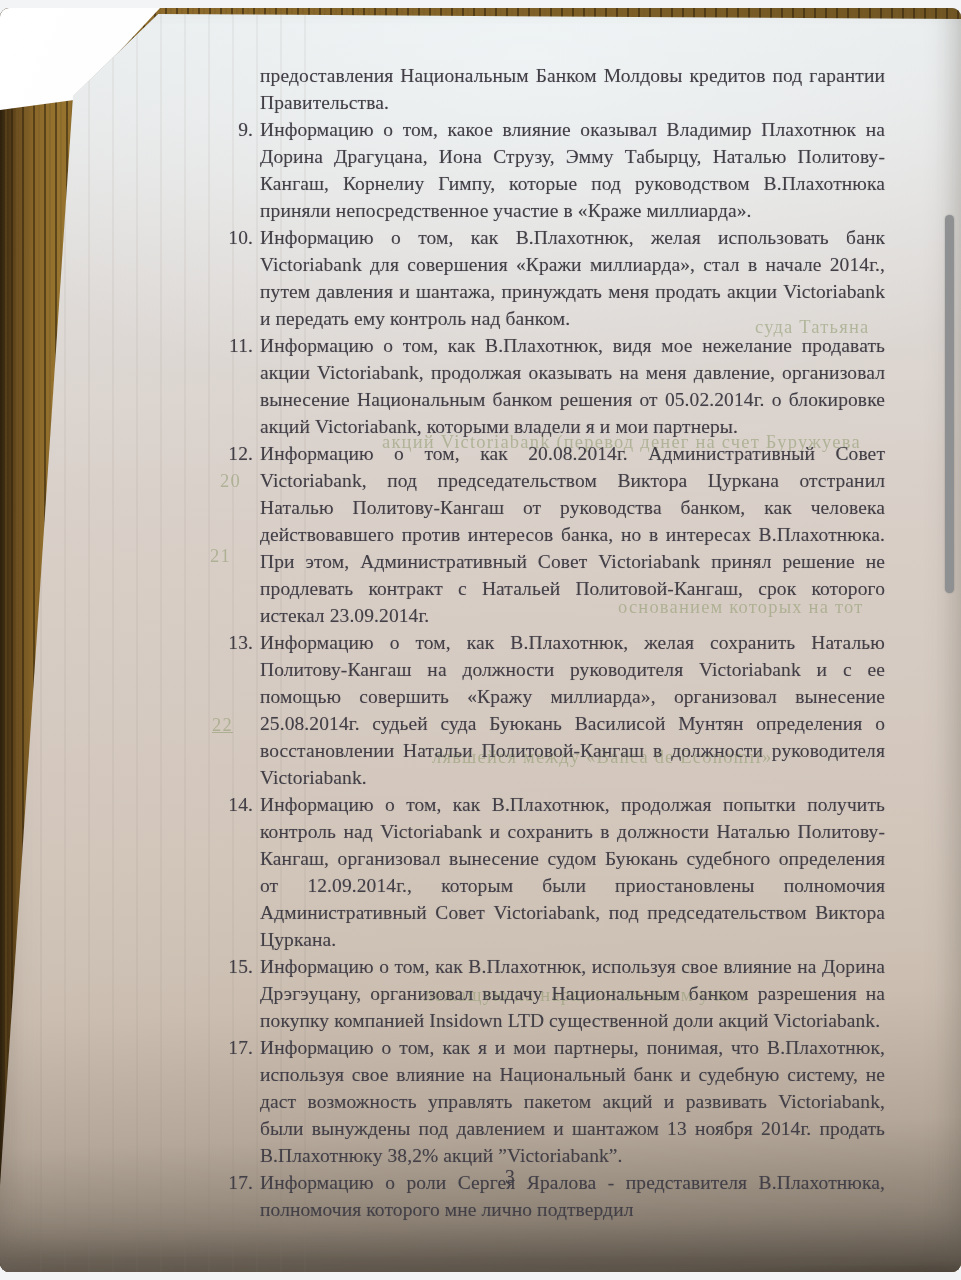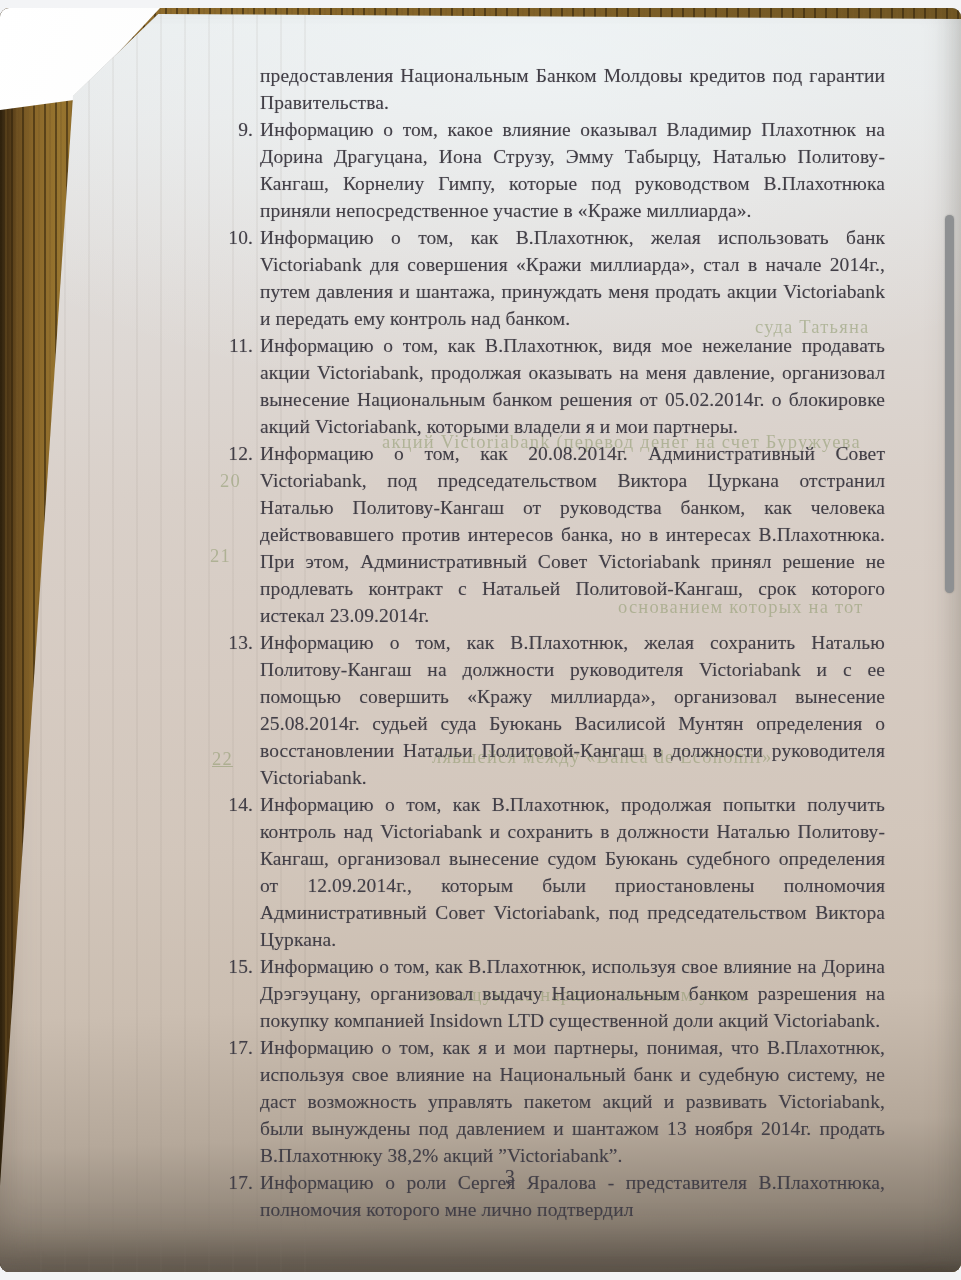--- a/index.html
+++ b/index.html
@@ -86,21 +86,21 @@
     letter-spacing:1.2px;
     filter:blur(.6px);
     white-space:nowrap;
   }
   .bt-a{left:338px;top:228px;}
   .bt-b{left:755px;top:308px;text-align:right;}
   .bt-c{left:382px;top:423px;}
   .bt-d{left:220px;top:462px;}
   .bt-e{left:210px;top:537px;}
   .bt-f{left:618px;top:588px;}
-  .bt-g{left:212px;top:740px;text-decoration:underline;}
+  .bt-g{left:212px;top:706px;text-decoration:underline;}
   .bt-h{left:432px;top:738px;}
   .bt-i{left:424px;top:976px;}
   
   .scroll-thumb{
     position:absolute;left:945px;top:207px;width:9px;height:378px;
     background:#8e9092;border-radius:5px;
     box-shadow:0 0 2px rgba(0,0,0,.25);
   }
 </style>
 </head>

